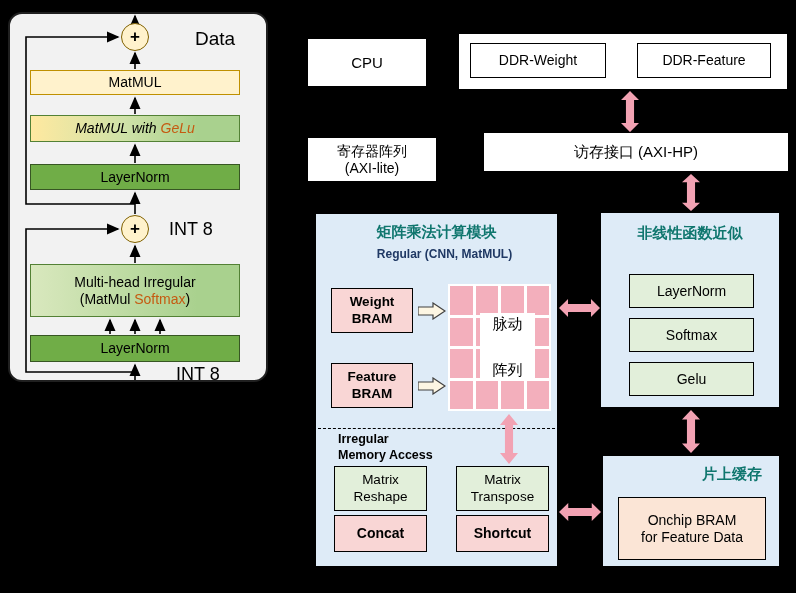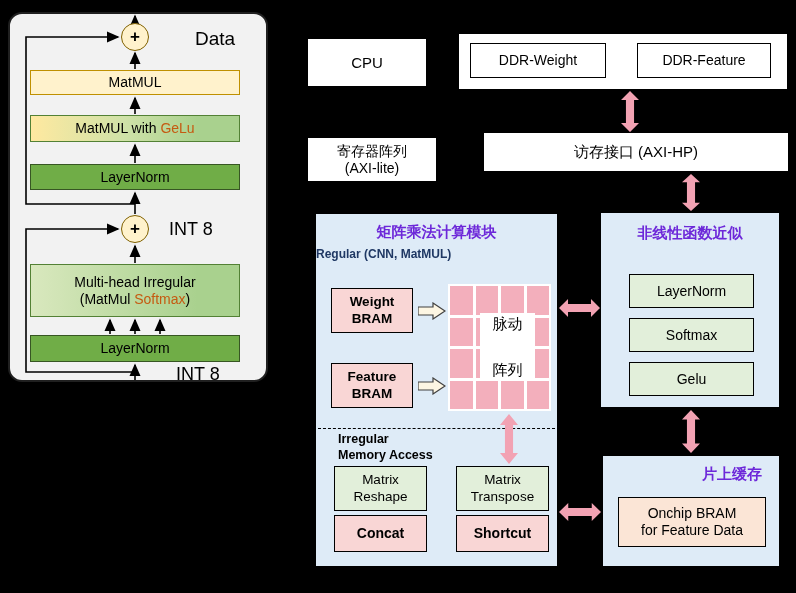--- a/index.html
+++ b/index.html
@@ -7,22 +7,22 @@
   #canvas{position:relative;width:796px;height:593px;background:#000;
           font-family:"Liberation Sans","DejaVu Sans",sans-serif;color:#000;overflow:hidden;}
   .abs{position:absolute;}
   .box{border:1.5px solid #000;display:flex;flex-direction:column;align-items:center;
        justify-content:center;text-align:center;line-height:1.2;}
   .white{background:#fff;}
   .mod{background:#DEEBF7;border:1.3px solid #000;}
   .pinkbx{background:#F9D6D5;font-weight:bold;}
   .greenbx{background:#E2EFDA;}
   .peachbx{background:#FBE5D6;}
-  .mod-title{color:#6d28d9;font-weight:bold;font-size:15px;text-align:center;width:100%;}
-  .mod-sub{color:#1F3864;font-weight:bold;font-size:12px;width:100%;}
+  .mod-title{color:#0f766e;font-weight:bold;font-size:15px;text-align:center;width:100%;}
+  .mod-sub{color:#1F3864;font-weight:bold;font-size:12px;text-align:center;width:100%;margin-left:8px;}
   .sgrid{display:grid;grid-template-columns:repeat(4,1fr);grid-template-rows:repeat(4,1fr);
          gap:3px;background:#fff;padding:2px;}
   .cell{background:#F3AFBC;}
   .fl{stroke:#000;stroke-width:1.6;fill:none;marker-end:url(#ah);}
   .plus-circle{background:#FFF2CC;border:1.6px solid #7F6000;border-radius:50%;
                display:flex;align-items:center;justify-content:center;
                font-size:17px;font-weight:bold;width:28px;height:28px;}
   .lbl{font-size:18px;color:#000;white-space:nowrap;}
   .hl{color:#C55A11;}
   .dashed{border-top:1.5px dashed #000;height:0;}
@@ -61,21 +61,21 @@
       <path class="fl" d="M125,100 L125,84"></path>
       <path class="fl" d="M125,55 L125,39"></path>
       <path class="fl" d="M125,8 L125,2"></path>
     </svg>
 
     <div class="abs plus-circle" style="left:111px;top:9px;">+</div>
     <div class="abs lbl" style="left:185px;top:14px;font-size:19px;">Data</div>
 
     <div class="abs box cream-box f14" style="left:20px;top:56px;width:210px;height:25px;">MatMUL</div>
 
-    <div class="abs box gelu-grad f14" style="left:20px;top:101px;width:210px;height:27px;">
+    <div class="abs box gelu-grad f14" style="left:20px;top:101px;width:210px;height:27px;font-style:italic;">
       <span><span>MatMUL with </span><span class="hl">GeLu</span></span>
     </div>
 
     <div class="abs box grn-solid f14" style="left:20px;top:150px;width:210px;height:26px;">LayerNorm</div>
 
     <div class="abs plus-circle" style="left:111px;top:201px;">+</div>
     <div class="abs lbl" style="left:159px;top:205px;">INT 8</div>
 
     <div class="abs box mha-grad f14" style="left:20px;top:250px;width:210px;height:53px;">
       <span>Multi-head Irregular</span>
@@ -205,21 +205,21 @@
   </div>
 
   <div class="abs" style="left:682px;top:410px;">
     <svg width="18" height="43" viewBox="0 0 20 50" preserveAspectRatio="none">
       <polygon points="10,0 20,11 14.5,11 14.5,39 20,39 10,50 0,39 5.5,39 5.5,11 0,11" fill="#F2A2B3"></polygon>
     </svg>
   </div>
 
   <div class="abs mod" style="left:602px;top:455px;width:178px;height:112px;">
     <div class="abs mod-title" style="left:0;top:9px;margin-left:41px;">片上缓存</div>
-    <div class="abs box peachbx f14" style="left:15px;top:41px;width:148px;height:50px;">
+    <div class="abs box peachbx f14" style="left:15px;top:41px;width:148px;height:63px;">
       <span>Onchip BRAM</span>
       <span>for Feature Data</span>
     </div>
   </div>
 
   <div class="abs" style="left:559px;top:503px;">
     <svg width="42" height="18" viewBox="0 0 50 20" preserveAspectRatio="none">
       <polygon points="0,10 11,0 11,5.5 39,5.5 39,0 50,10 39,20 39,14.5 11,14.5 11,20" fill="#F2A2B3"></polygon>
     </svg>
   </div>

